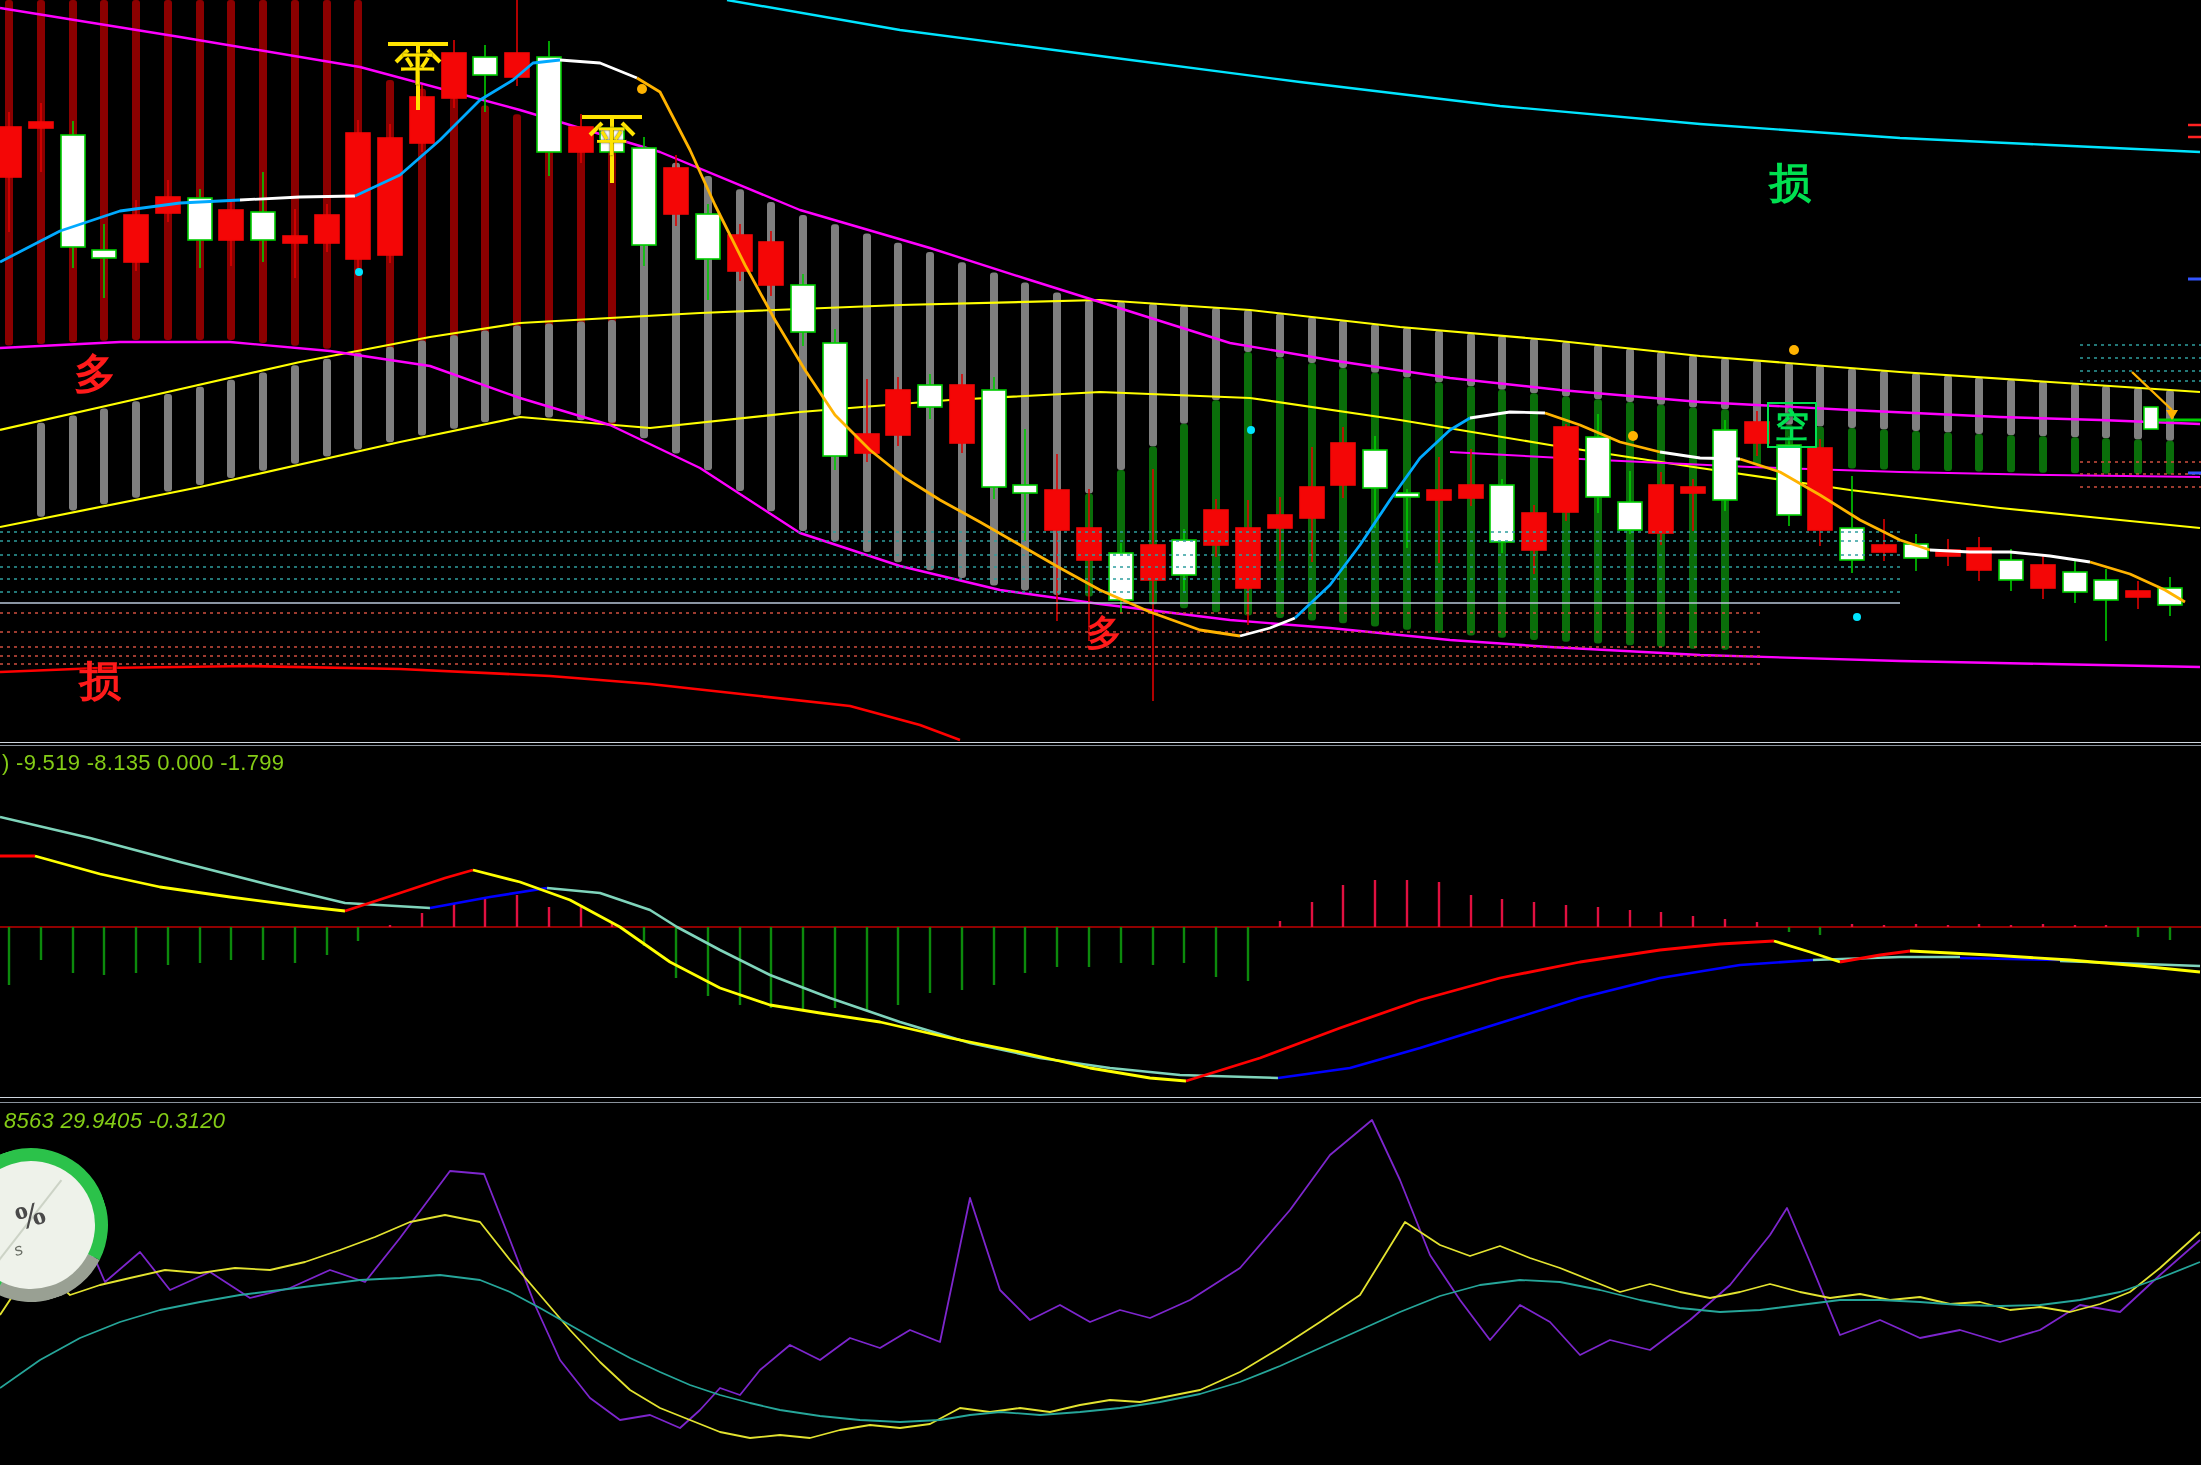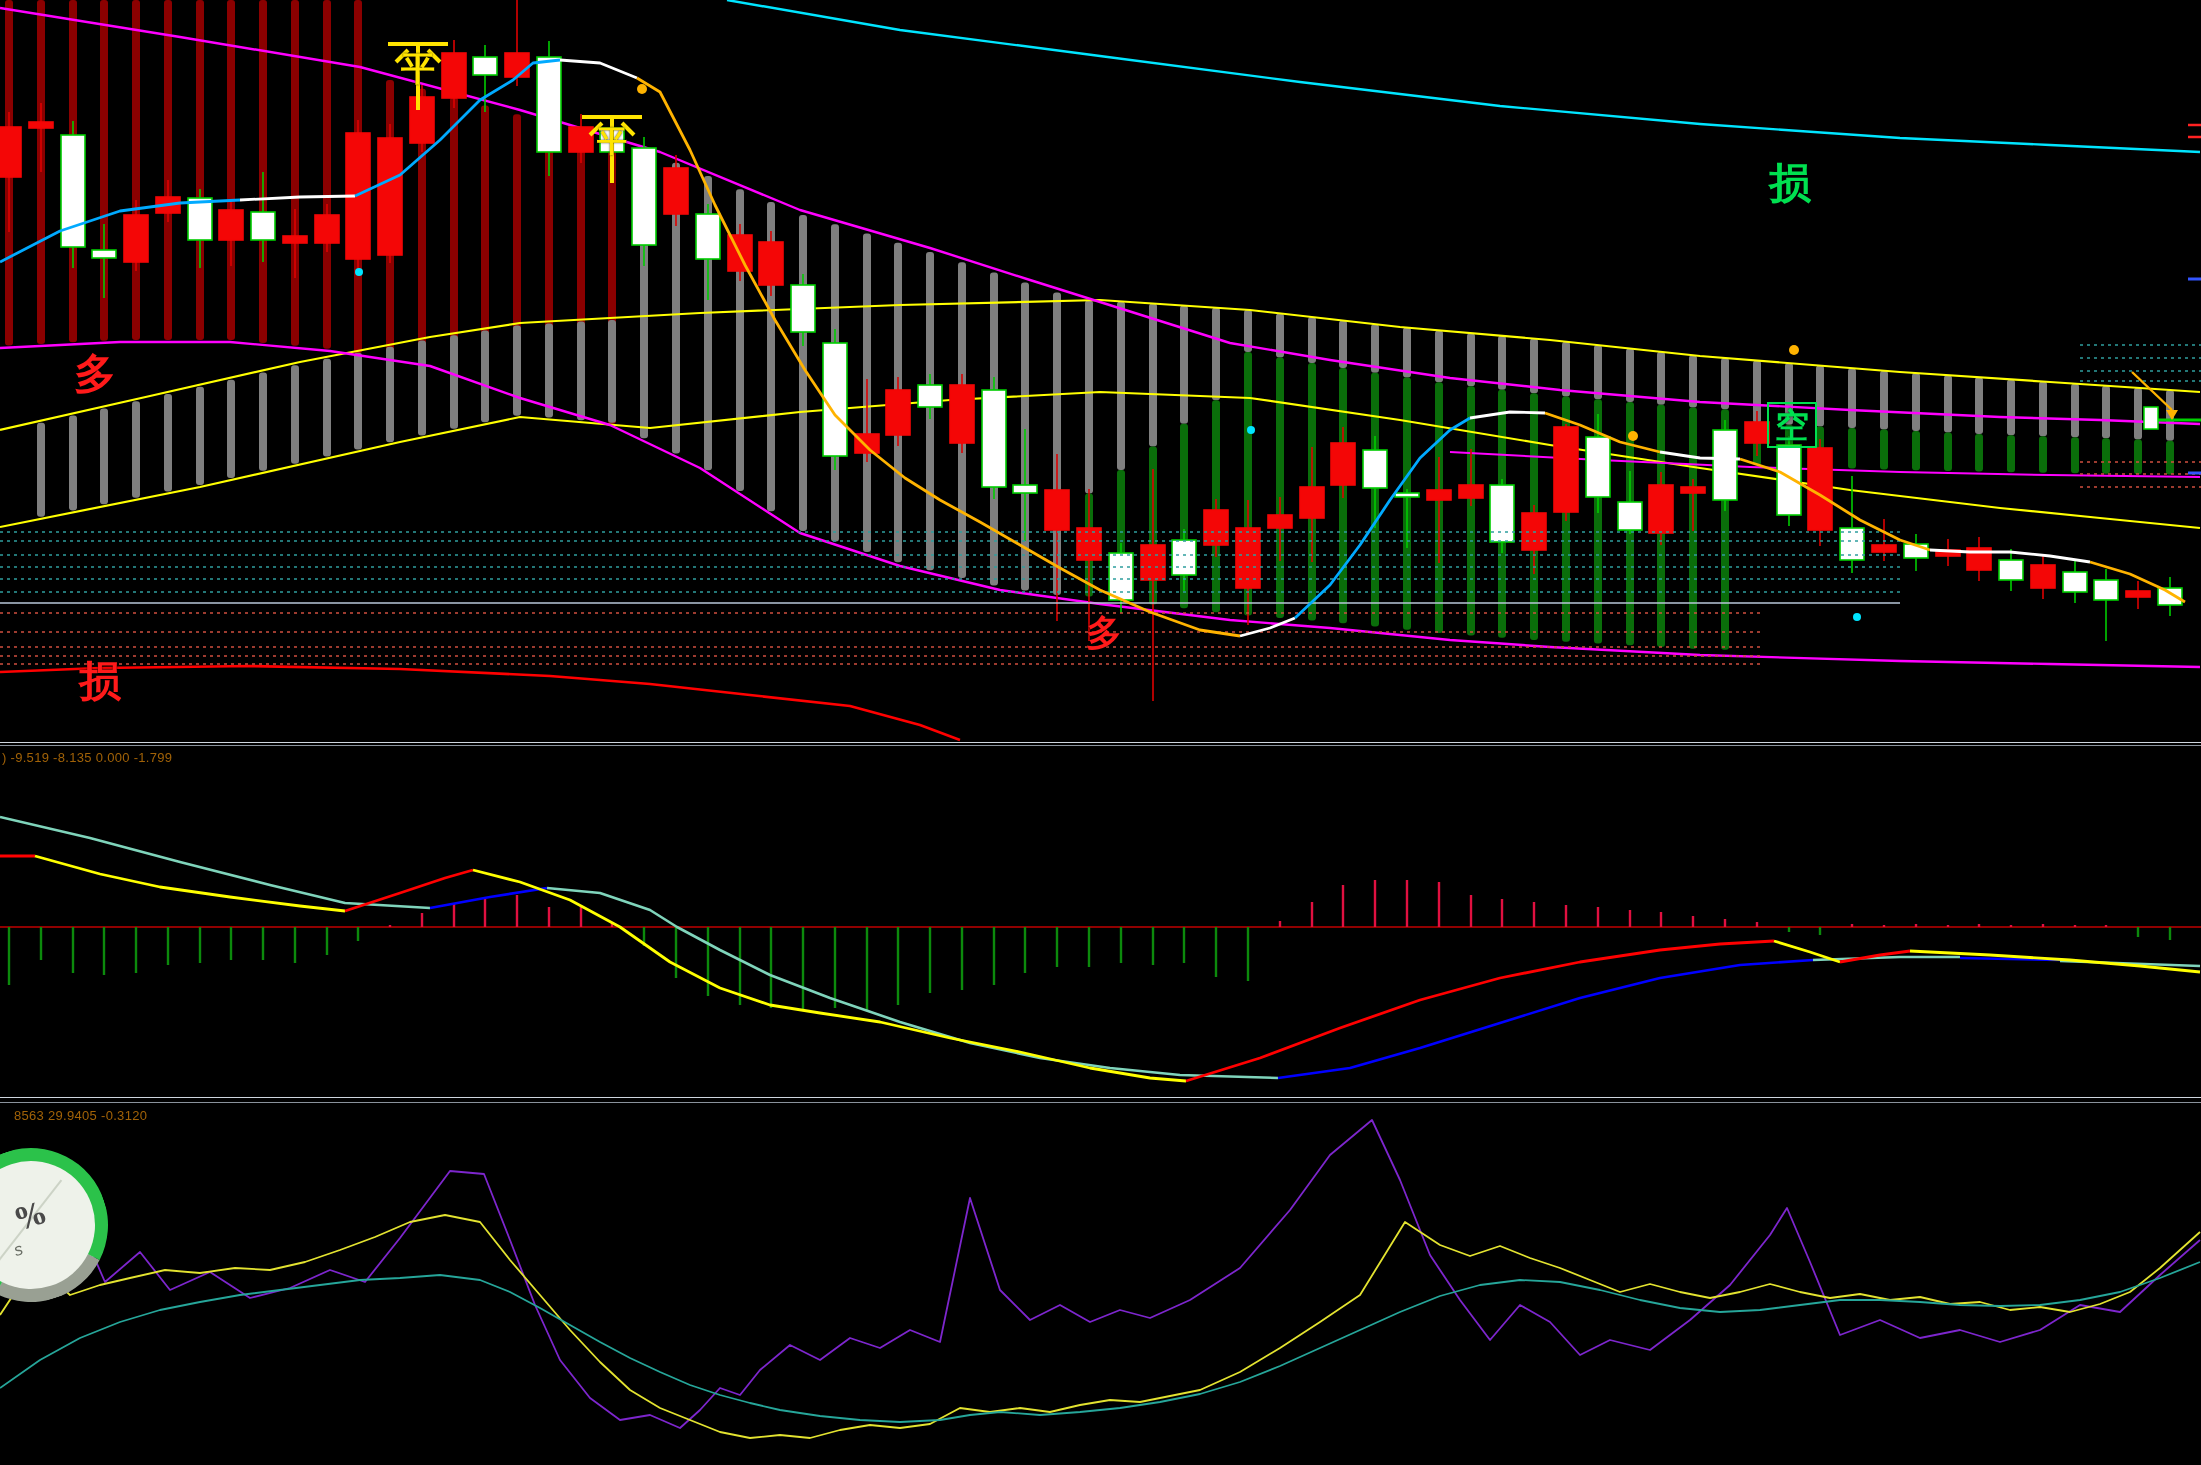--- a/index.html
+++ b/index.html
@@ -1,19 +1,19 @@
 <!DOCTYPE html>
 <html><head>
 <meta charset="utf-8">
 <style>
   html,body{margin:0;padding:0;background:#000;}
   #stage{position:relative;width:2201px;height:1465px;background:#000;overflow:hidden;
          font-family:"Liberation Sans",sans-serif;}
   #chart-svg{position:absolute;left:0;top:0;}
-  .ind-label{position:absolute;color:#a16207;font-size:13px;letter-spacing:.3px;
+  .ind-label{position:absolute;color:#84cc16;font-size:22px;letter-spacing:.3px;
              text-shadow:1px 1px 0 #000,-1px -1px 0 #000;white-space:nowrap;text-align:center;}
   .marker{position:absolute;transform:translate(-50%,-50%);font-weight:bold;
           font-family:"DejaVu Sans","Liberation Sans",sans-serif;
           text-shadow:0 0 2px rgba(0,0,0,.8);line-height:1;}
   .sep{position:absolute;left:0;width:100%;height:1px;}
   #logo{position:absolute;left:-46px;top:1148px;width:128px;height:128px;border-radius:50%;
         border:13px solid #2bc24a;border-bottom-color:#99a093;background:#eef2ea;
         transform:rotate(-18deg);}
   #logo .pct{position:absolute;left:52px;top:38px;font-size:30px;color:#4a4a4a;font-weight:bold;
              font-family:"DejaVu Serif","Liberation Serif",serif;}
@@ -433,21 +433,21 @@
       <path d="M396,62L408,50" fill="none" stroke="#ffe400" stroke-width="4" stroke-dasharray="none" stroke-linejoin="round"></path>
       <path d="M428,50L440,62" fill="none" stroke="#ffe400" stroke-width="4" stroke-dasharray="none" stroke-linejoin="round"></path>
       <path d="M582,117L642,117" fill="none" stroke="#ffe400" stroke-width="4" stroke-dasharray="none" stroke-linejoin="round"></path>
       <path d="M612,117L612,183" fill="none" stroke="#ffe400" stroke-width="4" stroke-dasharray="none" stroke-linejoin="round"></path>
       <path d="M590,135L602,123" fill="none" stroke="#ffe400" stroke-width="4" stroke-dasharray="none" stroke-linejoin="round"></path>
       <path d="M622,123L634,135" fill="none" stroke="#ffe400" stroke-width="4" stroke-dasharray="none" stroke-linejoin="round"></path>
       <rect x="1768" y="403" width="48" height="44" fill="none" stroke="#00e050" stroke-width="2"></rect>
     </svg>
 
   <div class="ind-label" style="left:2px;top:750px;">) -9.519 -8.135 0.000 -1.799</div>
-  <div class="ind-label" style="left:14px;top:1108px;">8563 29.9405 -0.3120</div>
+  <div class="ind-label" style="left:4px;top:1108px;font-style:italic;">8563 29.9405 -0.3120</div>
 
   <div class="sep" style="top:742px;background:#cfd6df;"></div>
   <div class="sep" style="top:745px;background:#8a929c;"></div>
   <div class="sep" style="top:1097px;background:#cfd6df;"></div>
   <div class="sep" style="top:1102px;background:#8a929c;"></div>
 
   <div id="logo">
     <div class="diag"></div>
     <span class="pct">%</span>
     <span class="sub">s</span>

